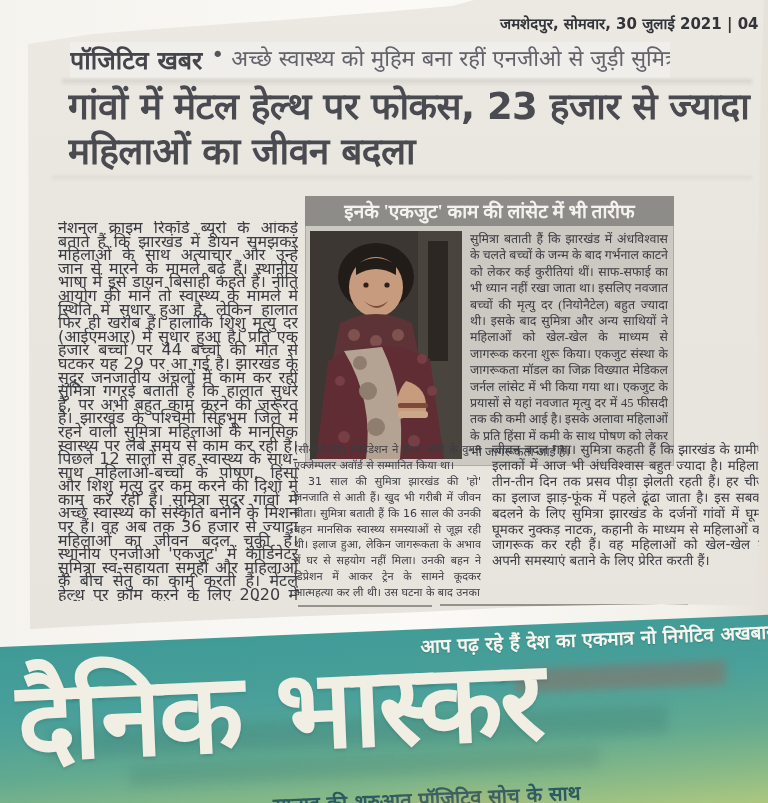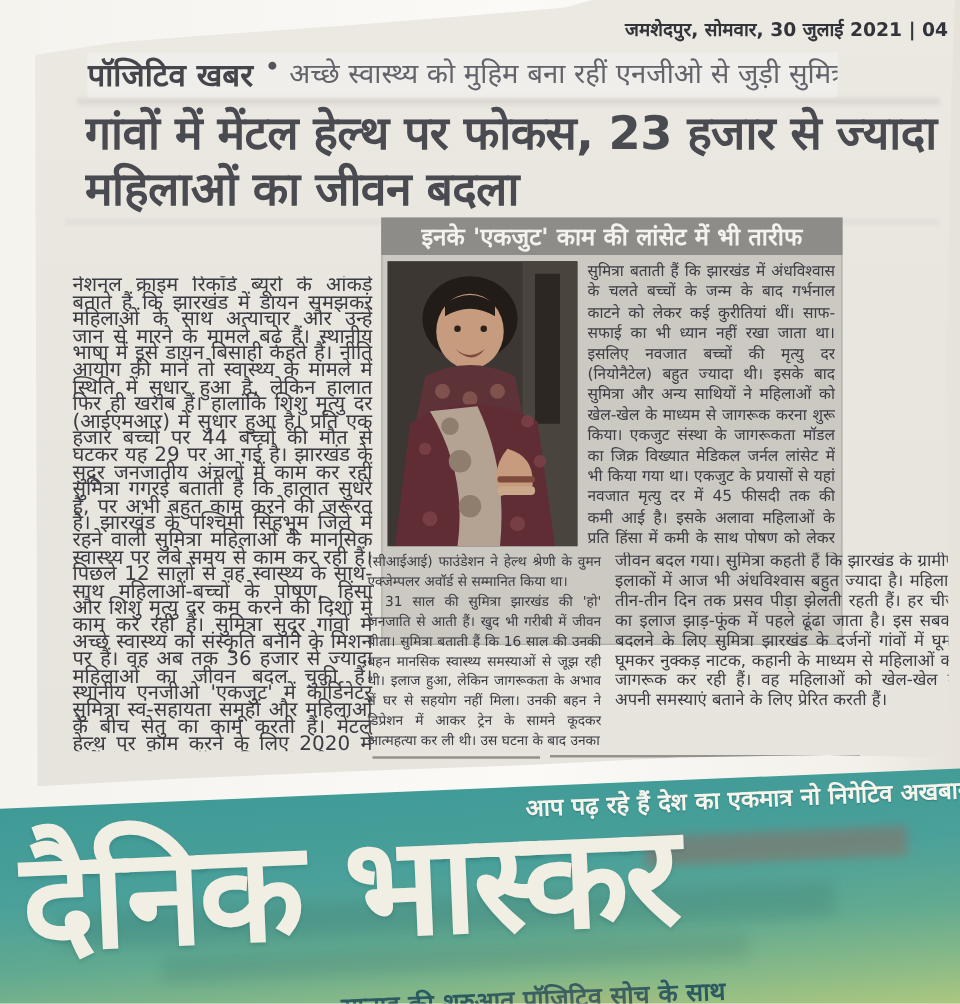--- a/index.html
+++ b/index.html
@@ -40,22 +40,22 @@
   .byline{
     position:absolute;left:55px;top:186px;width:206px;height:24px;
     background:#dbd9d3;border-bottom:2px solid #4c4c53;
     display:flex;align-items:center;justify-content:center;white-space:nowrap;overflow:hidden;
   }
   .byline .b-agency{font-size:13px;font-weight:bold;color:#3e3e45;}
   .byline .b-div{font-size:13px;color:#9a9aa0;margin:0 5px;}
   .byline .b-region{font-size:13px;color:#90909a;font-weight:bold;}
   
   .photobox{
-    position:absolute;left:283px;top:174px;width:369px;height:342px;
-    background:#ccc9c3;box-shadow:inset 0 0 0 1px rgba(120,118,112,.35);
+    position:absolute;left:283px;top:196px;width:369px;height:270px;
+    background:#ccc9c3;box-shadow:inset 0 0 0 1px rgba(120,118,112,.35);font-family:Liberation Serif, serif;
   }
   .photobox .cap-bar{
     height:30px;background:#8e8c88;color:#f4f2ee;
     display:flex;align-items:center;justify-content:center;
     font-size:19px;font-weight:bold;white-space:nowrap;overflow:hidden;
   }
   .photobox .box-body{display:flex;padding:5px 6px 0 5px;}
   .photo{width:152px;height:228px;flex:0 0 auto;background:#3c3733;overflow:hidden;}
   .cap-text{
     flex:1;margin-left:8px;font-size:12.4px;line-height:16.4px;color:#3c3c43;

